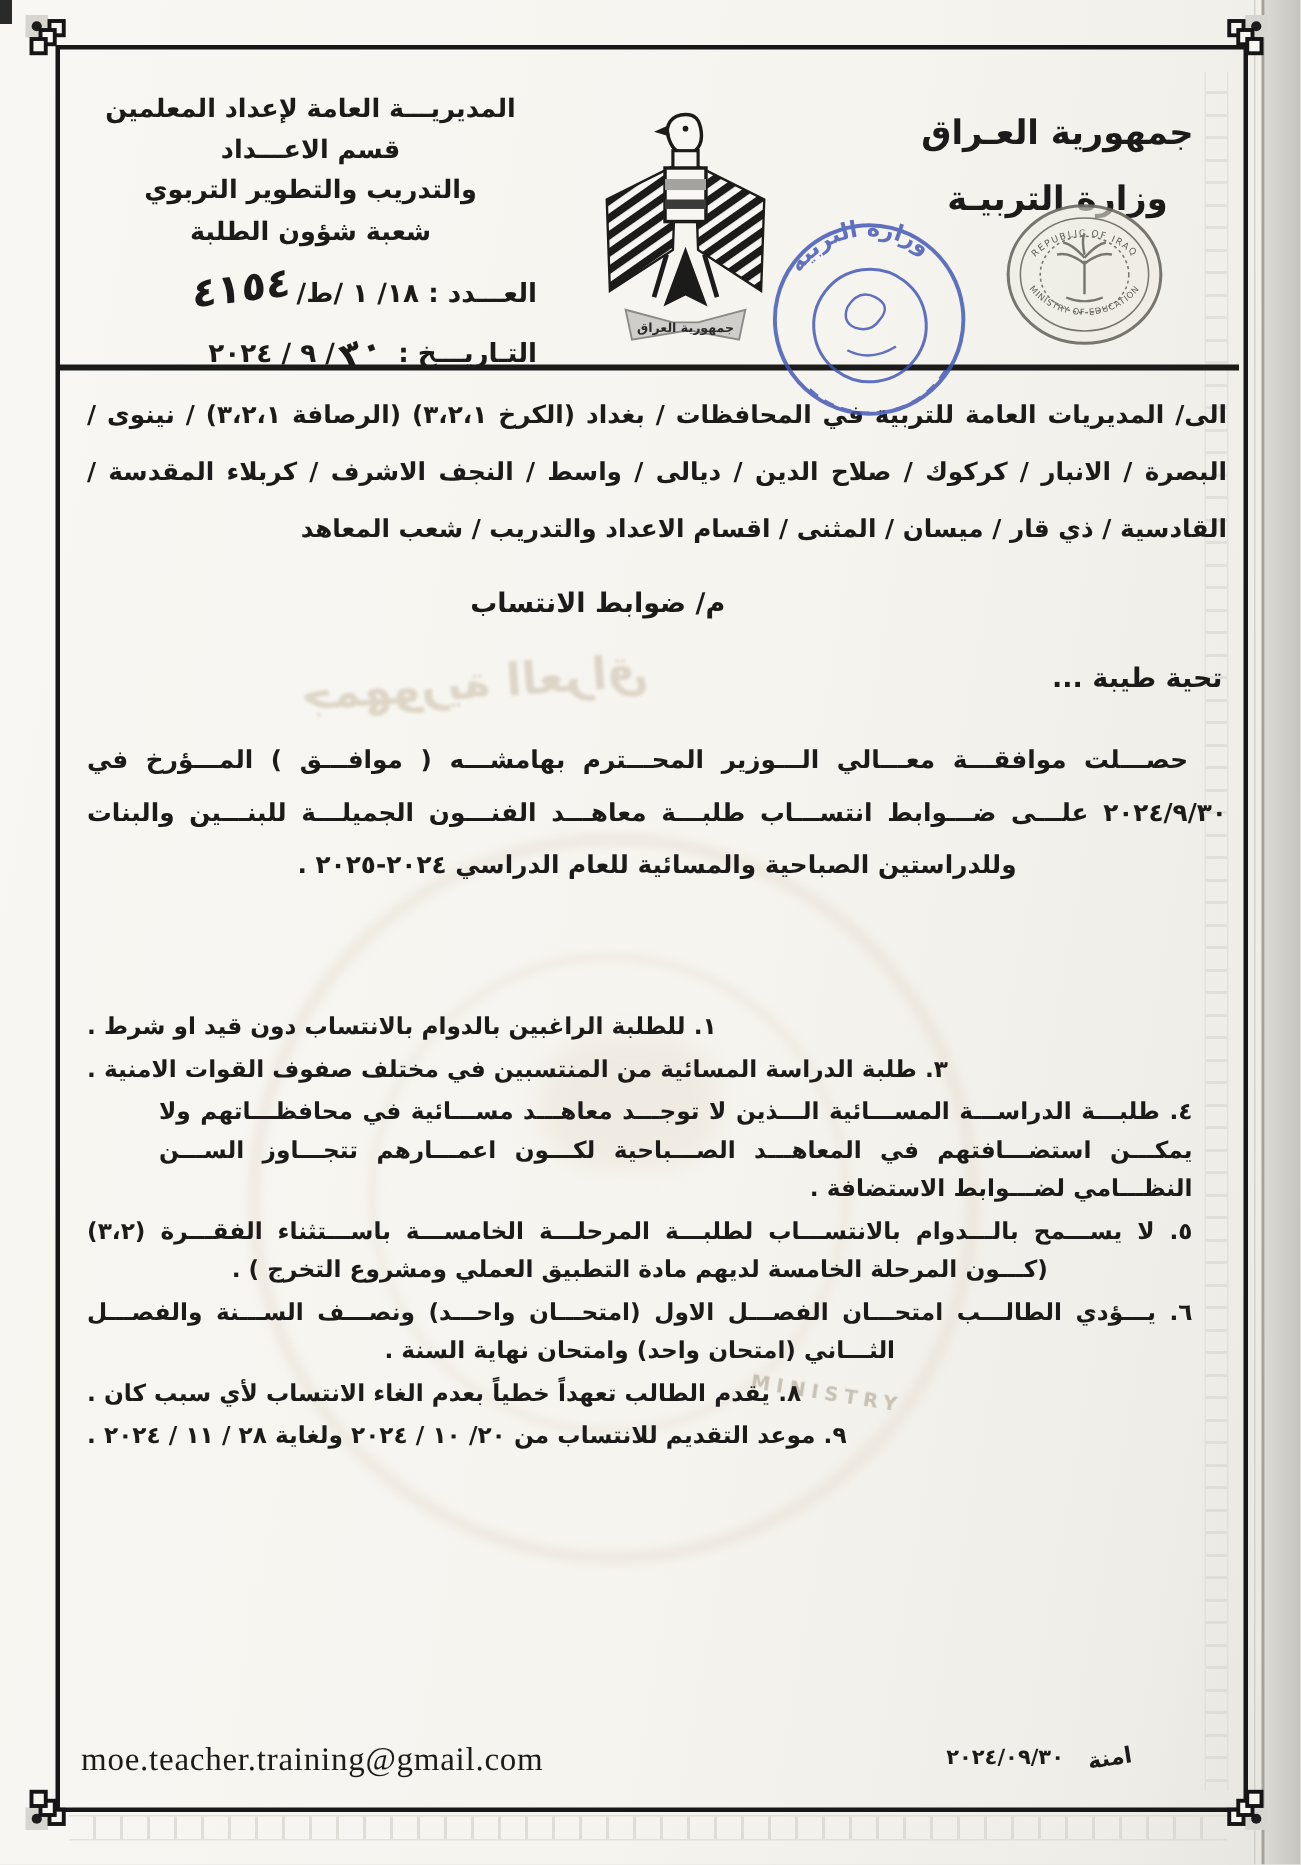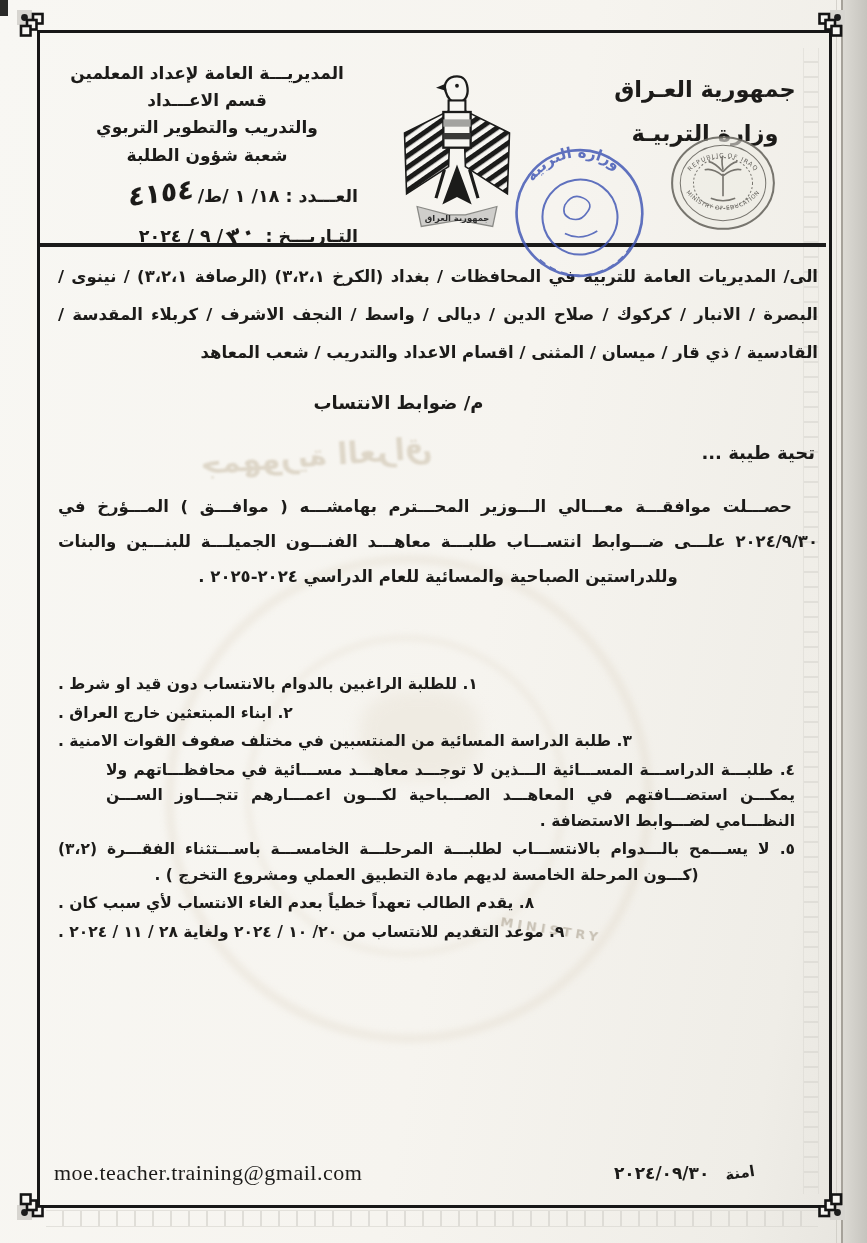--- a/index.html
+++ b/index.html
@@ -68,21 +68,21 @@
         line-height:25.5px;z-index:2;}
   .item{text-align:left;margin-bottom:3px;}
   .item.j{text-align:justify;margin-left:48px;}
   .item.jc{text-align:justify;text-align-last:center;}
   
   .email{position:absolute;left:54px;top:1160px;font-family:"Liberation Serif",serif;
         font-size:22px;letter-spacing:.5px;z-index:2;}
   .foot-right{position:absolute;left:585px;top:1163px;width:170px;direction:rtl;display:flex;
         align-items:center;gap:16px;z-index:2;}
   .foot-clerk{font-size:15px;transform:rotate(-9deg);font-weight:bold;}
-  .foot-date{font-size:17px;font-weight:bold;letter-spacing:.5px;}
+  .foot-date{font-size:14px;font-weight:bold;letter-spacing:.5px;}
 </style>
 </head>
 <body>
 
 <div class="page">
 
   <div class="edge-strip"></div>
   <div class="crease"></div>
   <div class="corner-mark"></div>
 
@@ -196,24 +196,24 @@
 
   <div class="subject rtl">م/ ضوابط الانتساب</div>
 
   <div class="greeting rtl">تحية طيبة ...</div>
 
   <div class="para rtl">حصـــلت موافقـــة معـــالي الـــوزير المحـــترم بهامشـــه ( موافـــق ) المـــؤرخ في ٢٠٢٤/٩/٣٠ علـــى ضـــوابط انتســـاب طلبـــة معاهـــد الفنـــون الجميلـــة للبنـــين والبنات وللدراستين الصباحية والمسائية للعام الدراسي ٢٠٢٤-٢٠٢٥ .</div>
 
 
   <div class="list rtl">
     <div class="item">١. للطلبة الراغبين بالدوام بالانتساب دون قيد او شرط .</div>
-    <div class="item">٢. ابناء المبتعثين خارج العراق .</div>
     <div class="item">٣. طلبة الدراسة المسائية من المنتسبين في مختلف صفوف القوات الامنية .</div>
     <div class="item j">٤. طلبـــة الدراســـة المســـائية الـــذين لا توجـــد معاهـــد مســـائية في محافظـــاتهم ولا يمكـــن استضـــافتهم في المعاهـــد الصـــباحية لكـــون اعمـــارهم تتجـــاوز الســـن النظـــامي لضـــوابط الاستضافة .</div>
     <div class="item jc">٥. لا يســـمح بالـــدوام بالانتســـاب لطلبـــة المرحلـــة الخامســـة باســـتثناء الفقـــرة (٣،٢) (كـــون المرحلة الخامسة لديهم مادة التطبيق العملي ومشروع التخرج ) .</div>
+    <div class="item jc">٦. يـــؤدي الطالـــب امتحـــان الفصـــل الاول (امتحـــان واحـــد) ونصـــف الســـنة والفصـــل الثـــاني (امتحان واحد) وامتحان نهاية السنة .</div>
     <div class="item">٨. يقدم الطالب تعهداً خطياً بعدم الغاء الانتساب لأي سبب كان .</div>
     <div class="item">٩. موعد التقديم للانتساب من  ٢٠/ ١٠ / ٢٠٢٤ ولغاية  ٢٨ / ١١ / ٢٠٢٤ .</div>
   </div>
 
   <div class="email">moe.teacher.training@gmail.com</div>
   <div class="foot-right">
     <span class="foot-clerk">امنة</span>
     <span class="foot-date">٢٠٢٤/٠٩/٣٠</span>
   </div>
 

